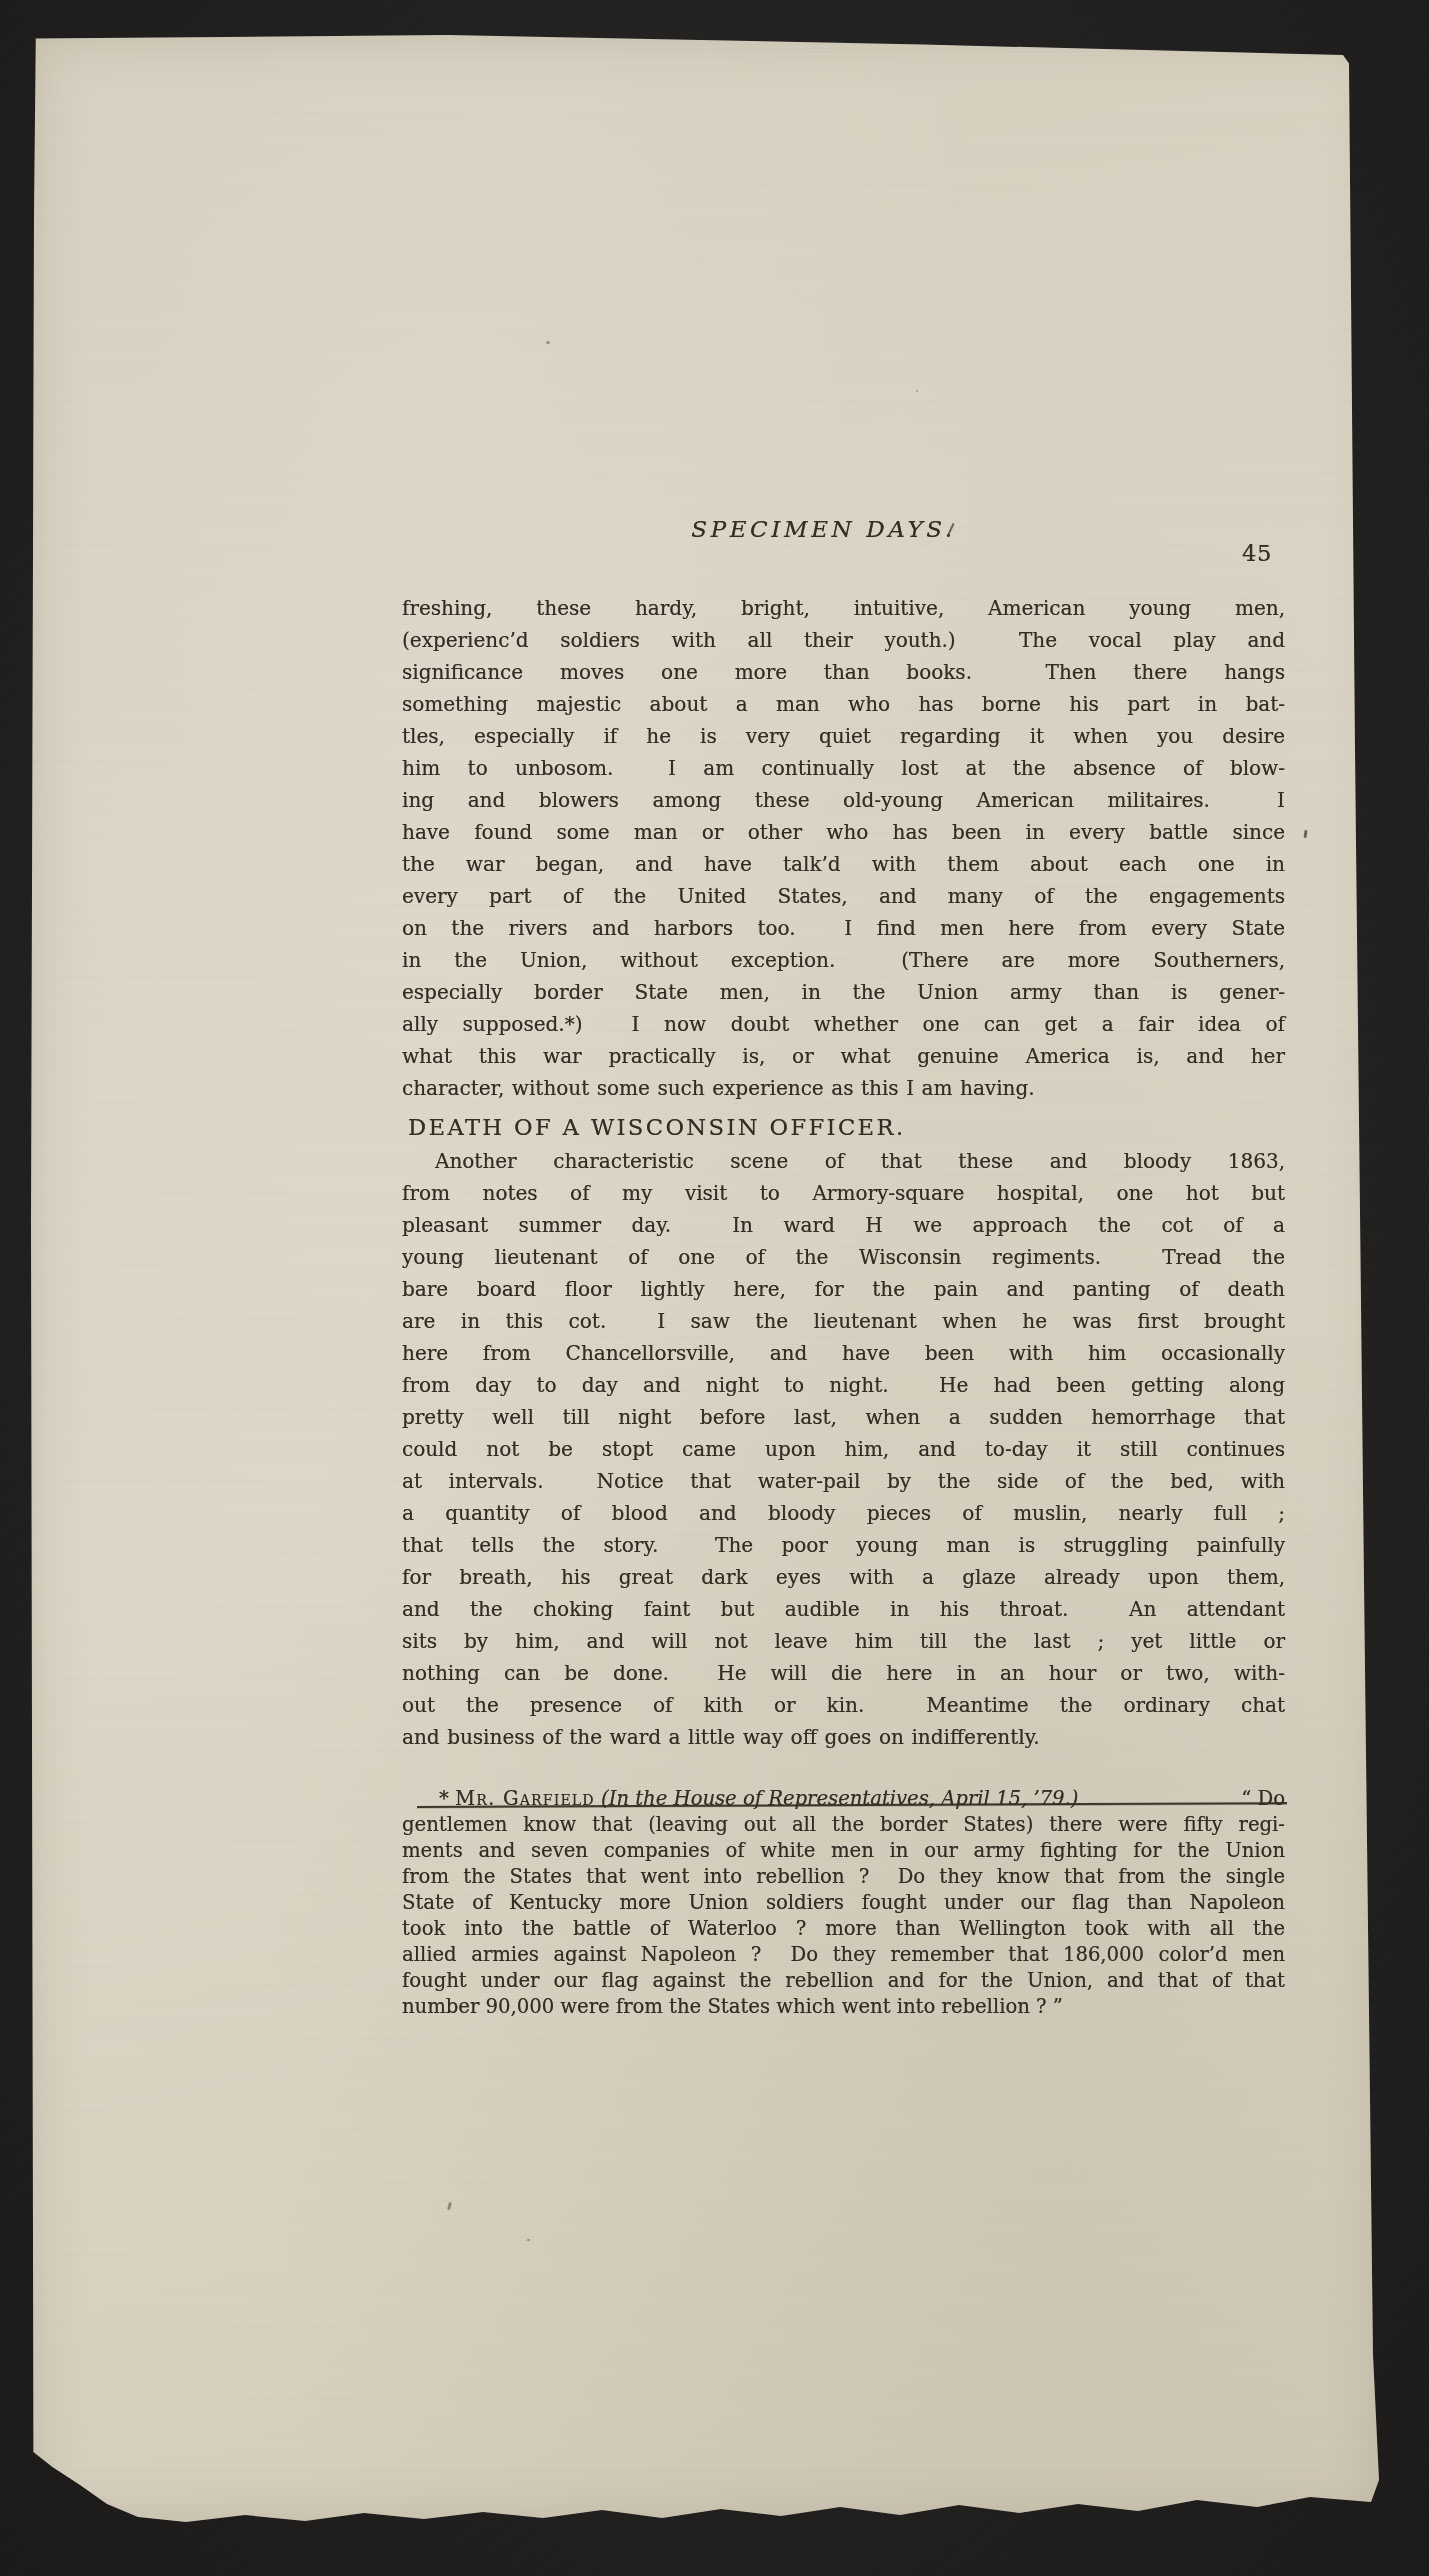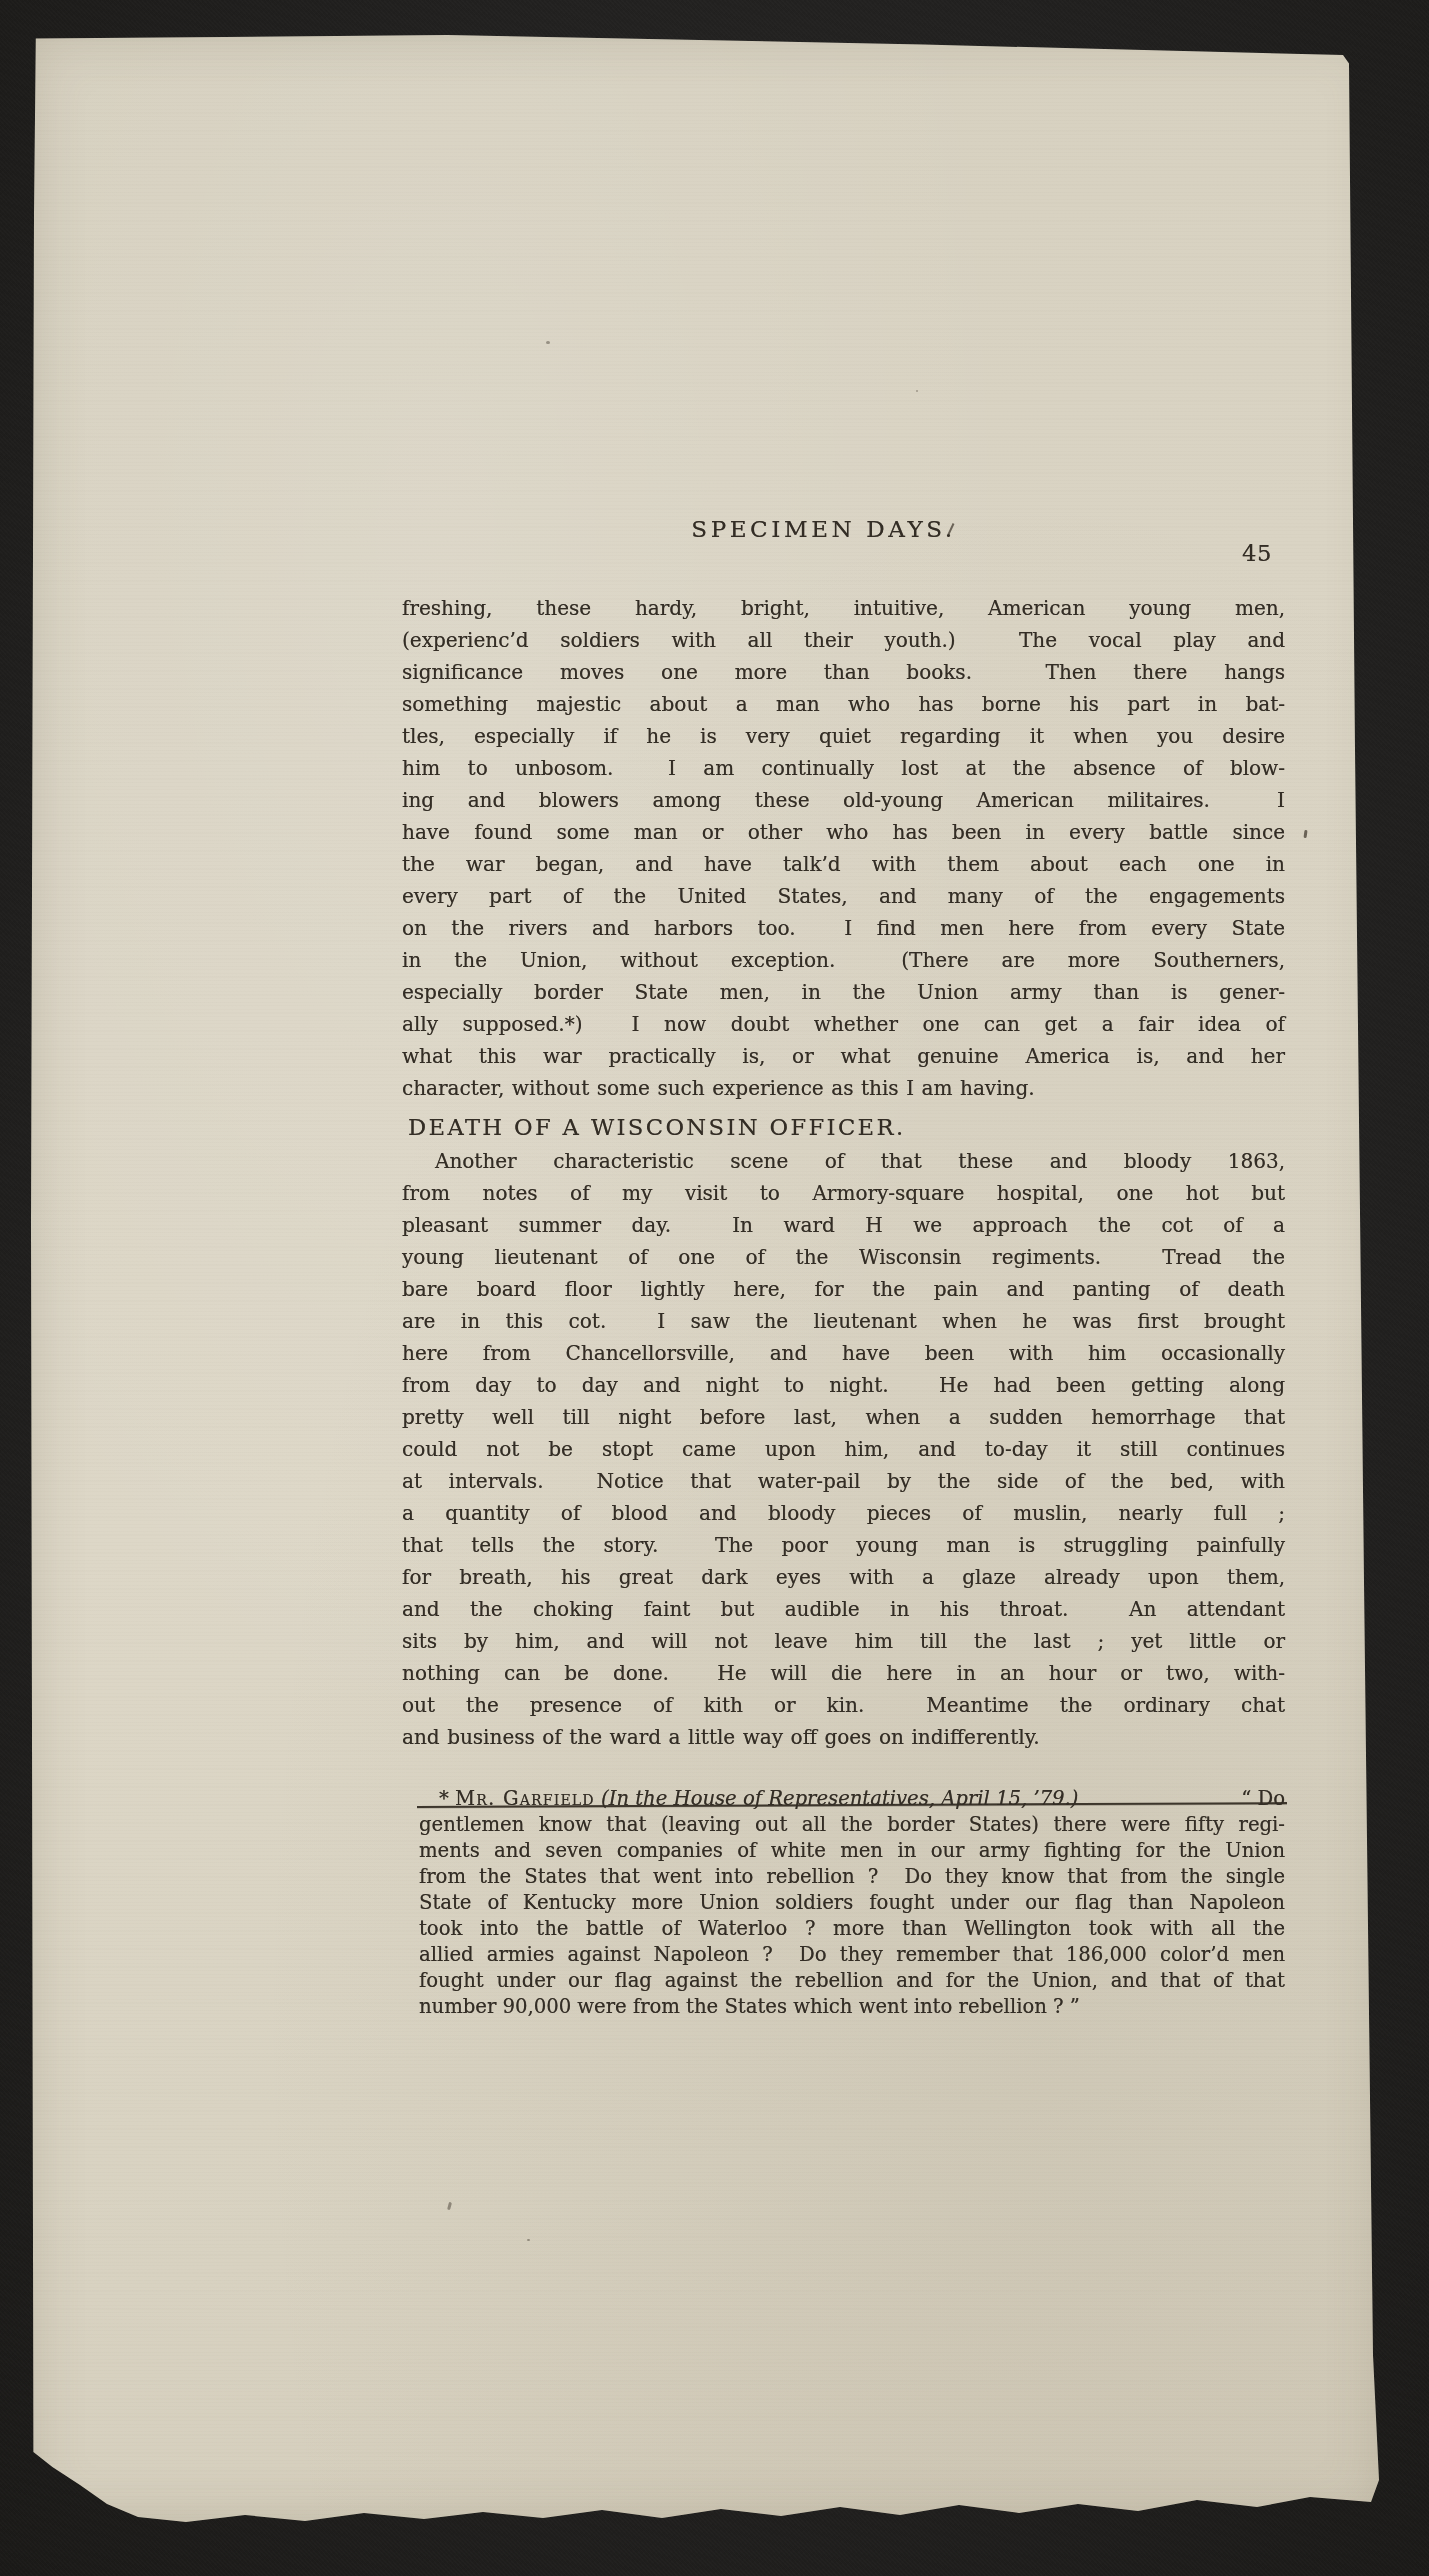--- a/index.html
+++ b/index.html
@@ -37,21 +37,21 @@
   .textblock {
     position: absolute;
     left: 371px;
     width: 883px;
     color: #332d25;
     text-shadow: 0.2px 0.2px 0.4px rgba(51,45,37,0.45), 0 0 0.6px rgba(51,45,37,0.25);
   }
   .header-row { top: 481px; height: 43px; }
   .running-title {
     position: absolute; left: 50%; transform: translateX(calc(-50% - 20px));
-    top: 0; font-size: 23px; letter-spacing: 3.6px;
+    top: 0; font-style: italic; font-size: 23px; letter-spacing: 3.6px;
     white-space: pre;
   }
   .page-number {
     position: absolute; right: 13px; top: 24px;
     font-size: 22.6px; letter-spacing: 0.6px;
   }
   .para { font-size: 20px; word-spacing: 1.2px; }
   .para .line {
     line-height: 32px; height: 32px;
     text-align: justify; text-align-last: justify;
@@ -82,21 +82,20 @@
     padding-left: 37px; box-sizing: border-box;
     white-space: pre;
   }
   .fn-first .fn-spacer { flex: 1; }
   .fn-attribution { font-variant: small-caps; letter-spacing: 1.2px; }
   .fn-citation { font-style: italic; }
   .fn-lines .line {
     line-height: 26px; height: 26px;
     text-align: justify; text-align-last: justify;
     white-space: pre-wrap;
-    margin-left: 17px;
   }
   .fn-lines .line:last-child { text-align-last: left; }
   .speck { position: absolute; background: #453e33; opacity: 0.75; }
   .speck.dot { border-radius: 50%; }
 </style>
 </head>
 <body>
 
 <div class="paper">
 

